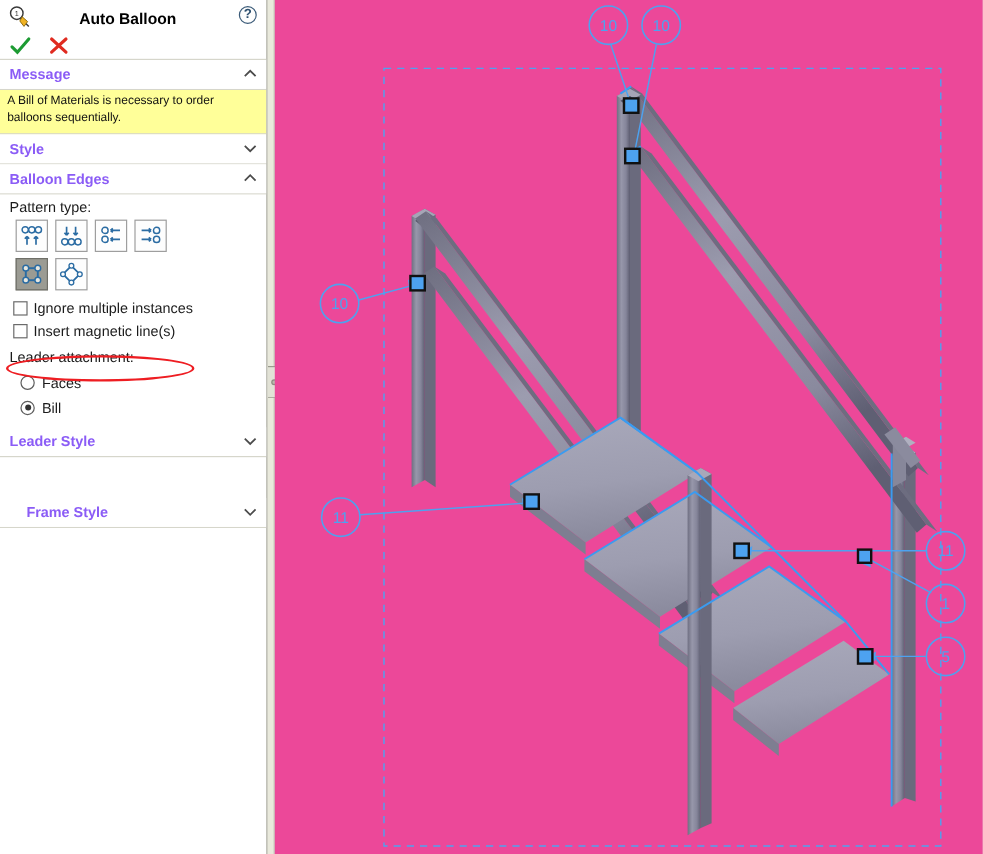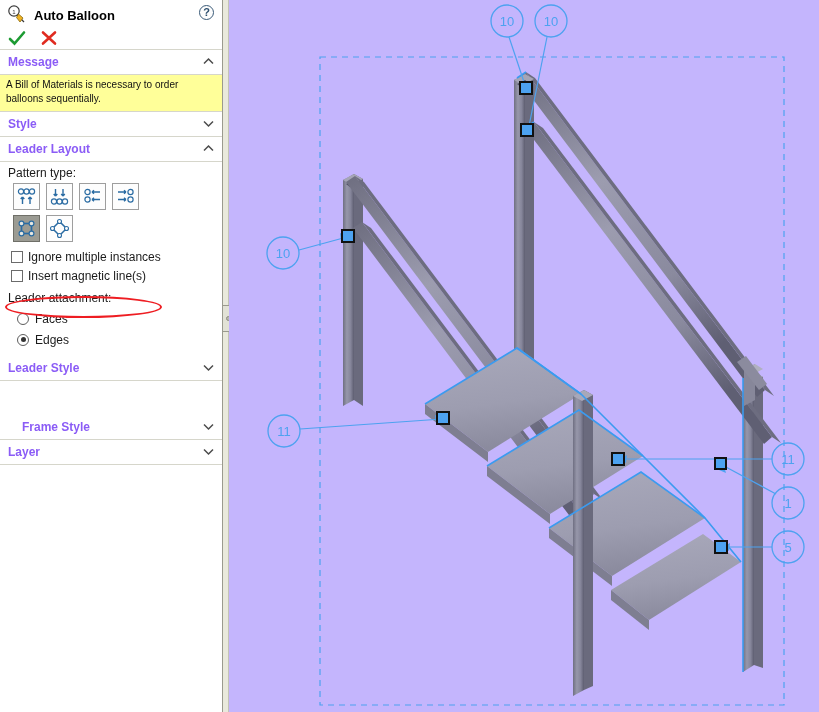--- a/index.html
+++ b/index.html
@@ -18,21 +18,21 @@
   #panel {
     position: absolute; left: 0; top: 0; width: 223px; height: 712px;
     background: #ffffff;
     border-right: 1px solid #9a9a8e;
   }
   #panel-scroll { position:absolute; inset:0; overflow:hidden; }
 
   .pm-title {
     position: relative; height: 26px;
     padding: 4px 6px 0 6px;
-    display: flex; align-items: center;
+    display: flex; align-items: center; gap: 32px;
   }
   .pm-title .tlabel {
     font-weight: bold; font-size: 13px; color: #000; margin-left: 6px;
   }
   .pm-title .help {
     position: absolute; right: 8px; top: 5px;
     width: 15px; height: 15px; border-radius: 50%;
     border: 1.4px solid #3a5a78; color: #2d4f6e;
     font-size: 11px; font-weight: bold; line-height: 12px; text-align: center;
     background: #fdfdfd;
@@ -118,21 +118,21 @@
     background:#b9b9ad; border: 1px solid #8d8d82;
   }
   #panel-edge {
     position:absolute; left:223px; top:0; width: 6px; height: 712px;
     background: #e9e9dc; border-right: 1px solid #c3c3b6;
   }
 
   
   #canvas {
     position: absolute; left: 229px; top: 0; width: 590px; height: 712px;
-    background: #c4b5fd; overflow: hidden;
+    background: #ec4899; overflow: hidden;
   }
   #canvas svg { position:absolute; left:0; top:0; }
 
   .bal-txt {
     font-family: "Liberation Sans", sans-serif;
     font-size: 13px; fill: #4da2f0;
     text-anchor: middle; dominant-baseline: central;
   }
 </style>
 </head>
@@ -187,21 +187,21 @@
           <span class="chev">
             <svg width="11" height="9" viewBox="0 0 11 9">
                 <path d="M1 2.5 L5.5 7 L10 2.5" fill="none" stroke="#4c4c4c" stroke-width="1.5"></path>
               </svg>
           </span>
         </div>
       </div>
 
       <div class="sect">
         <div class="sect-head">
-          <span>Leader Layout</span>
+          <span>Balloon Edges</span>
           <span class="chev">
             <svg width="11" height="9" viewBox="0 0 11 9">
                 <path d="M1 6.5 L5.5 2 L10 6.5" fill="none" stroke="#4c4c4c" stroke-width="1.5"></path>
               </svg>
           </span>
         </div>
       </div>
 
       <div class="sect-body">
         <div class="lbl">Pattern type:</div>
@@ -280,21 +280,21 @@
         </div>
 
         <div class="lbl" style="margin-top:6px;">Leader attachment:</div>
 
         <div class="radio-row">
           <span class="radio"></span>
           <span class="txt">Faces</span>
         </div>
         <div class="radio-row">
           <span class="radio on"></span>
-          <span class="txt">Edges</span>
+          <span class="txt">Bill</span>
         </div>
       </div>
 
 
       <div class="sect">
         <div class="sect-head">
           <span>Leader Style</span>
           <span class="chev">
             <svg width="11" height="9" viewBox="0 0 11 9">
                 <path d="M1 2.5 L5.5 7 L10 2.5" fill="none" stroke="#4c4c4c" stroke-width="1.5"></path>
@@ -307,30 +307,20 @@
         <div class="sect-head indent">
           <span>Frame Style</span>
           <span class="chev">
             <svg width="11" height="9" viewBox="0 0 11 9">
                 <path d="M1 2.5 L5.5 7 L10 2.5" fill="none" stroke="#4c4c4c" stroke-width="1.5"></path>
               </svg>
           </span>
         </div>
       </div>
 
-      <div class="sect">
-        <div class="sect-head">
-          <span>Layer</span>
-          <span class="chev">
-            <svg width="11" height="9" viewBox="0 0 11 9">
-                <path d="M1 2.5 L5.5 7 L10 2.5" fill="none" stroke="#4c4c4c" stroke-width="1.5"></path>
-              </svg>
-          </span>
-        </div>
-      </div>
 
       <div class="annot-ellipse"></div>
     </div>
   </div>
 
   <div id="panel-edge"></div>
   <div id="splitter">
     <span class="dot"></span>
   </div>
 

